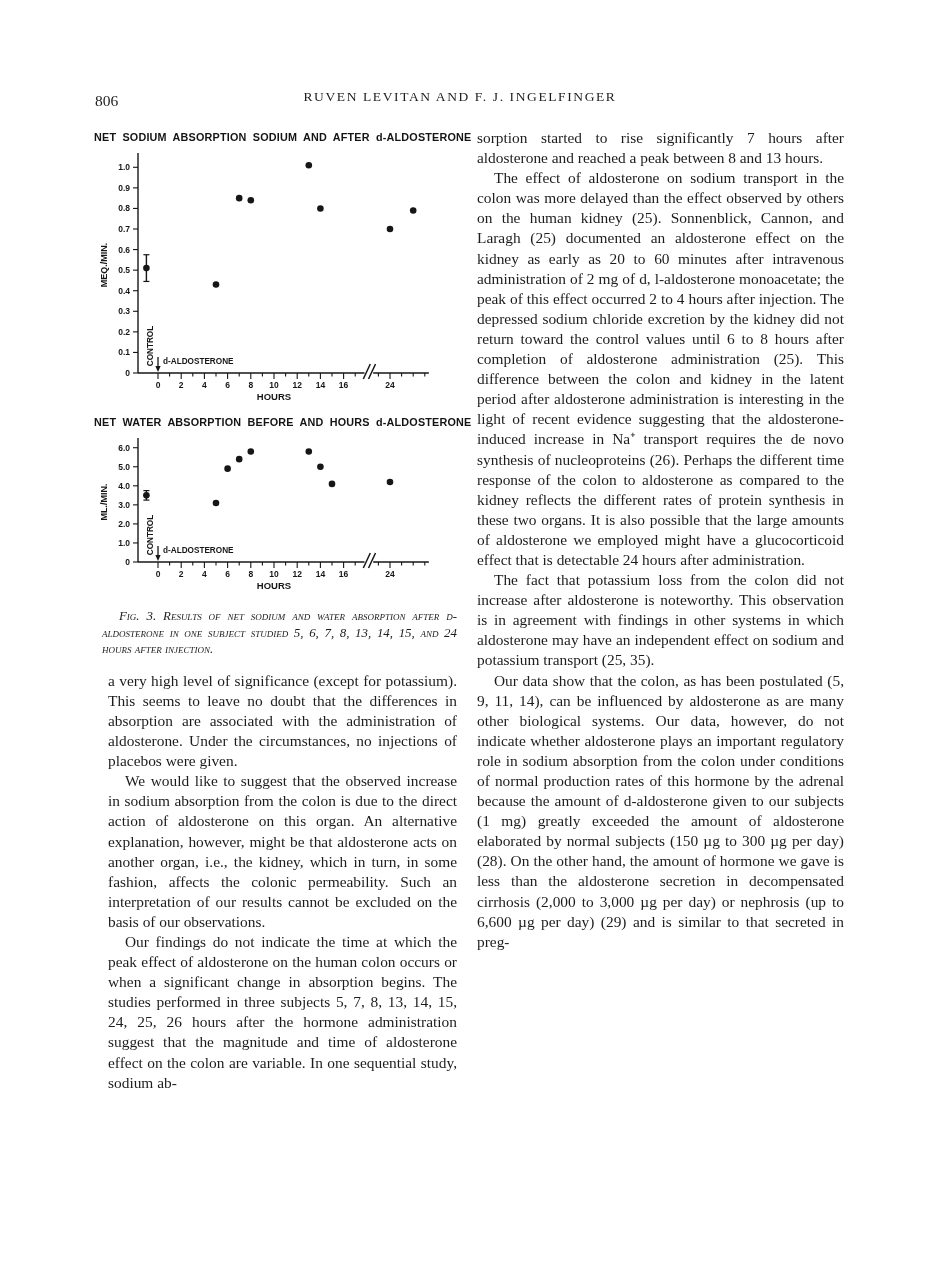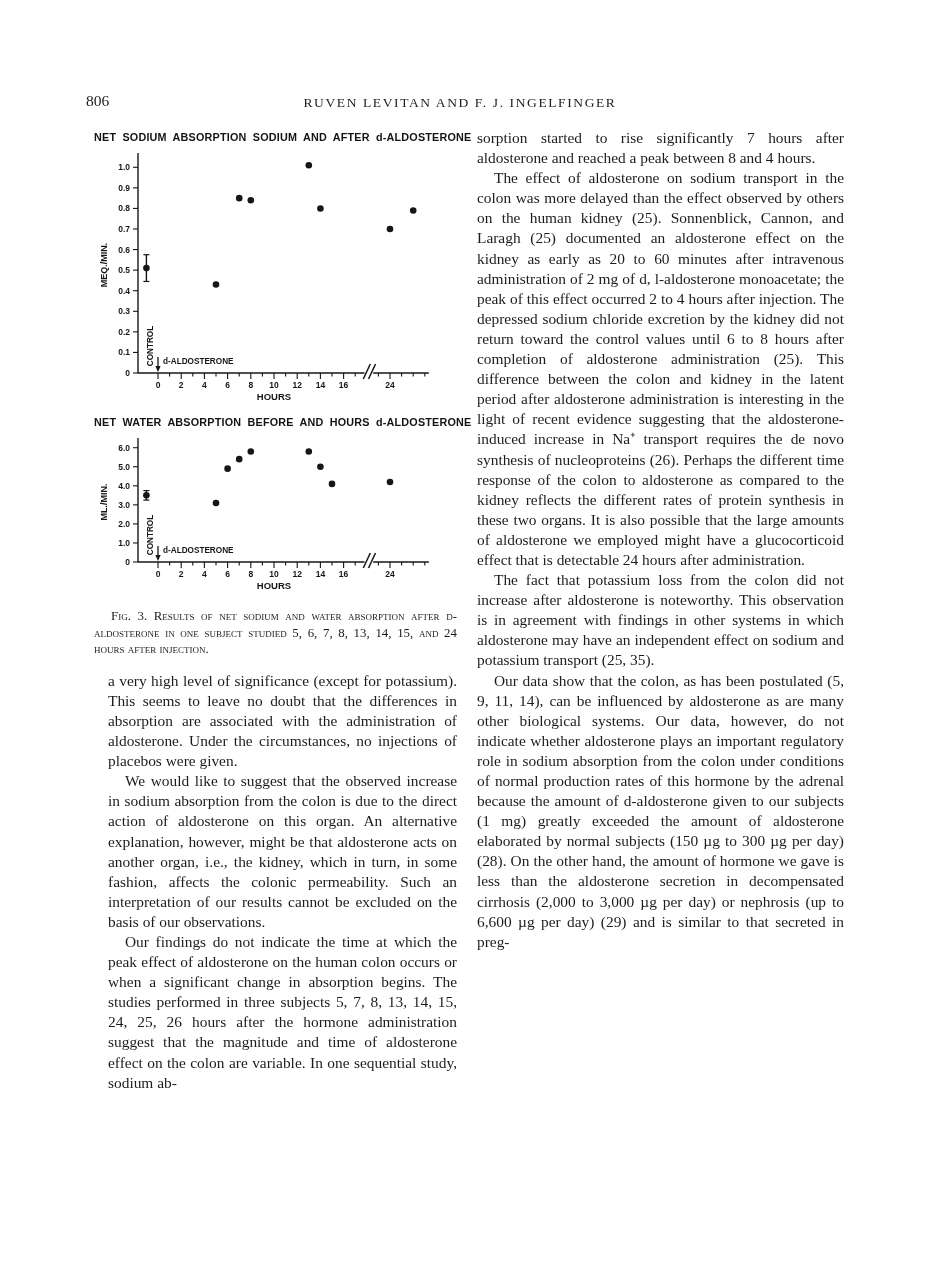--- a/index.html
+++ b/index.html
@@ -1,34 +1,34 @@
 <!DOCTYPE html>
 <html><head>
 <meta charset="utf-8">
 <style>
   html,body{margin:0;padding:0;}
   body{
     width:936px;height:1261px;position:relative;background:#ffffff;
     font-family:"Liberation Serif",serif;color:#1c1c1c;overflow:hidden;
   }
-  #page-number{position:absolute;left:86px;top:92px;font-size:15.5px;}
-  #running-head{position:absolute;left:60px;top:95px;width:800px;text-align:center;
+  #page-number{position:absolute;left:95px;top:92px;font-size:15.5px;}
+  #running-head{position:absolute;left:60px;top:89px;width:800px;text-align:center;
     font-size:13.5px;letter-spacing:1.6px;}
   #col-left{position:absolute;left:94px;top:131px;width:363px;}
   #col-right{position:absolute;left:477px;top:128px;width:367px;}
   .chart-title{
     font-family:"Liberation Sans",sans-serif;font-weight:700;font-size:10.8px;
     letter-spacing:0.2px;word-spacing:3px;color:#141414;white-space:nowrap;
   }
   #water-chart-title{margin-top:7px;}
   svg{display:block;}
   svg text{font-family:"Liberation Sans",sans-serif;font-weight:700;fill:#161616;}
   .caption{
-    margin:10px 0 0 0;font-size:12.9px;line-height:16.6px;text-align:justify;
-    font-variant:small-caps;text-indent:17px;
+    margin:10px 0 0 8px;font-size:12.9px;line-height:16.6px;text-align:justify;
+    font-variant:small-caps;text-indent:17px;font-style:italic;
   }
   .body-text{margin-top:13px;margin-left:14px;}
   .body-text p, #col-right p{
     margin:0;font-size:15.4px;line-height:20.1px;text-align:justify;
   }
   p.indent{text-indent:17px;}
 </style>
 </head>
 <body>
 
@@ -193,17 +193,17 @@
     <p class="caption">Fig. 3. Results of net sodium and water absorption after d-aldosterone in one subject studied 5, 6, 7, 8, 13, 14, 15, and 24 hours after injection.</p>
   </div>
   <div class="body-text">
     <p>a very high level of significance (except for potassium).  This seems to leave no doubt that the differences in absorption are associated with the administration of aldosterone.  Under the circumstances, no injections of placebos were given.</p>
     <p class="indent">We would like to suggest that the observed increase in sodium absorption from the colon is due to the direct action of aldosterone on this organ.  An alternative explanation, however, might be that aldosterone acts on another organ, i.e., the kidney, which in turn, in some fashion, affects the colonic permeability.  Such an interpretation of our results cannot be excluded on the basis of our observations.</p>
     <p class="indent">Our findings do not indicate the time at which the peak effect of aldosterone on the human colon occurs or when a significant change in absorption begins.  The studies performed in three subjects 5, 7, 8, 13, 14, 15, 24, 25, 26 hours after the hormone administration suggest that the magnitude and time of aldosterone effect on the colon are variable.  In one sequential study, sodium ab-</p>
   </div>
 </div>
 
 <div id="col-right">
-  <p>sorption started to rise significantly 7 hours after aldosterone and reached a peak between 8 and 4 hours.</p>
+  <p>sorption started to rise significantly 7 hours after aldosterone and reached a peak between 8 and 13 hours.</p>
   <p class="indent">The effect of aldosterone on sodium transport in the colon was more delayed than the effect observed by others on the human kidney (25).  Sonnenblick, Cannon, and Laragh (25) documented an aldosterone effect on the kidney as early as 20 to 60 minutes after intravenous administration of 2 mg of d, l-aldosterone monoacetate; the peak of this effect occurred 2 to 4 hours after injection.  The depressed sodium chloride excretion by the kidney did not return toward the control values until 6 to 8 hours after completion of aldosterone administration (25).  This difference between the colon and kidney in the latent period after aldosterone administration is interesting in the light of recent evidence suggesting that the aldosterone-induced increase in Na⁺ transport requires the de novo synthesis of nucleoproteins (26).  Perhaps the different time response of the colon to aldosterone as compared to the kidney reflects the different rates of protein synthesis in these two organs.  It is also possible that the large amounts of aldosterone we employed might have a glucocorticoid effect that is detectable 24 hours after administration.</p>
   <p class="indent">The fact that potassium loss from the colon did not increase after aldosterone is noteworthy.  This observation is in agreement with findings in other systems in which aldosterone may have an independent effect on sodium and potassium transport (25, 35).</p>
   <p class="indent">Our data show that the colon, as has been postulated (5, 9, 11, 14), can be influenced by aldosterone as are many other biological systems.  Our data, however, do not indicate whether aldosterone plays an important regulatory role in sodium absorption from the colon under conditions of normal production rates of this hormone by the adrenal because the amount of d-aldosterone given to our subjects (1 mg) greatly exceeded the amount of aldosterone elaborated by normal subjects (150 µg to 300 µg per day) (28).  On the other hand, the amount of hormone we gave is less than the aldosterone secretion in decompensated cirrhosis (2,000 to 3,000 µg per day) or nephrosis (up to 6,600 µg per day) (29) and is similar to that secreted in preg-</p>
 </div>
 
 </body></html>

